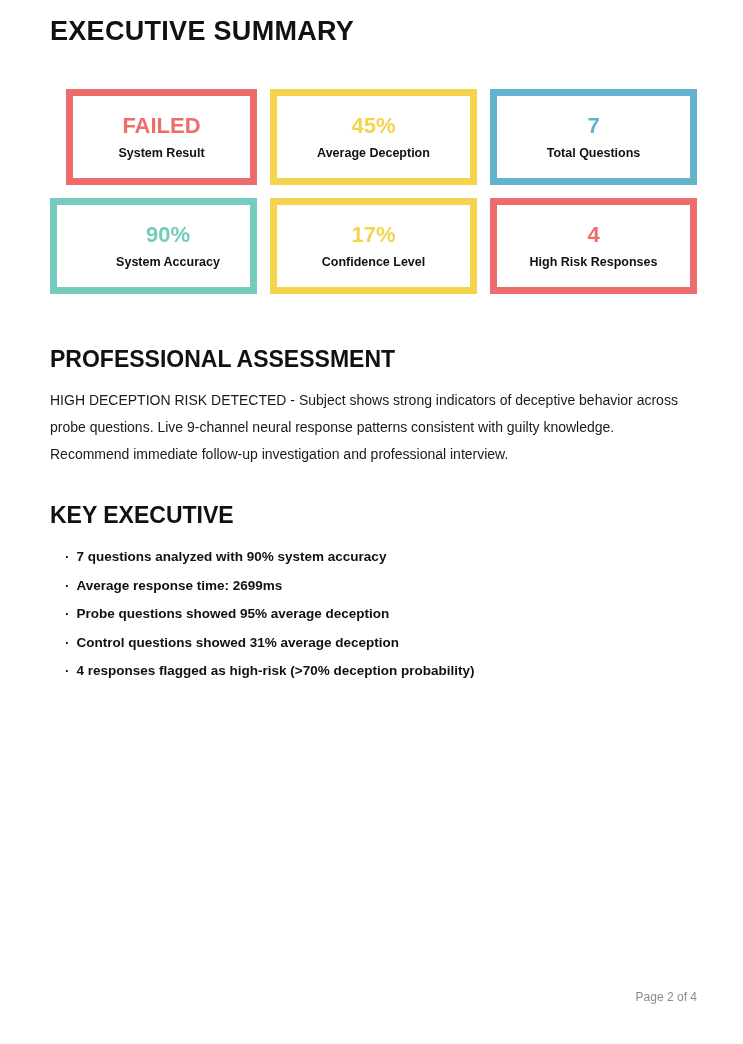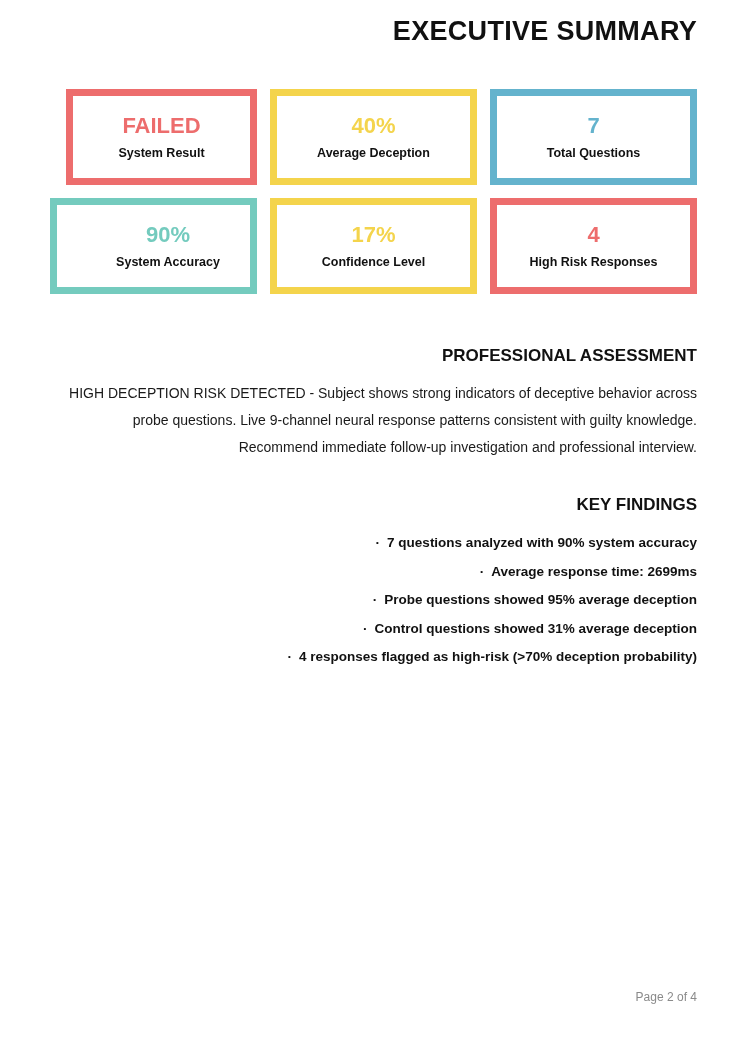--- a/index.html
+++ b/index.html
@@ -9,21 +9,20 @@
   }
   .page {
     position: relative;
     width: 743px;
     height: 1044px;
     background: #ffffff;
     font-family: "Liberation Sans", sans-serif;
     color: #111111;
     overflow: hidden;
     box-sizing: border-box;
-    text-align: right;
   }
   .content {
     padding: 0 46px 0 50px;
   }
   .doc-title {
     margin: 0;
     padding-top: 16px;
     font-size: 27px;
     font-weight: 700;
     letter-spacing: 0.3px;
@@ -52,21 +51,21 @@
   }
   .stat-label {
     margin-top: 10px;
     font-size: 12.5px;
     font-weight: 700;
     color: #111111;
     line-height: 1;
   }
   .section-heading {
     margin: 0;
-    font-size: 17px;
+    font-size: 23px;
     font-weight: 700;
     color: #111111;
   }
   .assessment-heading {
     margin-top: 52px;
   }
   .assessment-body {
     margin: 14px 0 0 0;
     font-size: 14px;
     line-height: 27px;
@@ -108,21 +107,21 @@
   <div class="content">
 
     <h1 class="doc-title">EXECUTIVE SUMMARY</h1>
 
     <div class="cards">
       <div class="stat-card" style="border-color: rgb(237, 109, 109); margin-left: 16px;">
         <div class="stat-value value" style="color: rgb(237, 109, 109);">FAILED</div>
         <div class="stat-label">System Result</div>
       </div>
       <div class="stat-card" style="border-color: rgb(244, 212, 76);">
-        <div class="stat-value value" style="color: rgb(244, 212, 76);">40%</div>
+        <div class="stat-value value" style="color: rgb(244, 212, 76);">45%</div>
         <div class="stat-label">Average Deception</div>
       </div>
       <div class="stat-card" style="border-color: rgb(100, 179, 205);">
         <div class="stat-value value" style="color: rgb(100, 179, 205);">7</div>
         <div class="stat-label">Total Questions</div>
       </div>
       <div class="stat-card" style="border-color: rgb(116, 203, 190); padding-left: 29px;">
         <div class="stat-value value" style="color: rgb(116, 203, 190);">90%</div>
         <div class="stat-label">System Accuracy</div>
       </div>
@@ -132,21 +131,21 @@
       </div>
       <div class="stat-card" style="border-color: rgb(237, 109, 109);">
         <div class="stat-value value" style="color: rgb(237, 109, 109);">4</div>
         <div class="stat-label">High Risk Responses</div>
       </div>
     </div>
 
     <h2 class="section-heading assessment-heading">PROFESSIONAL ASSESSMENT</h2>
     <p class="assessment-body">HIGH DECEPTION RISK DETECTED - Subject shows strong indicators of deceptive behavior across probe questions. Live 9-channel neural response patterns consistent with guilty knowledge. Recommend immediate follow-up investigation and professional interview.</p>
 
-    <h2 class="section-heading findings-heading">KEY FINDINGS</h2>
+    <h2 class="section-heading findings-heading">KEY EXECUTIVE</h2>
     <ul class="findings-list">
       <li class="finding-item"><span class="bullet">·</span><span>7 questions analyzed with 90% system accuracy</span></li>
       <li class="finding-item"><span class="bullet">·</span><span>Average response time: 2699ms</span></li>
       <li class="finding-item"><span class="bullet">·</span><span>Probe questions showed 95% average deception</span></li>
       <li class="finding-item"><span class="bullet">·</span><span>Control questions showed 31% average deception</span></li>
       <li class="finding-item"><span class="bullet">·</span><span>4 responses flagged as high-risk (&gt;70% deception probability)</span></li>
     </ul>
 
   </div>
 

